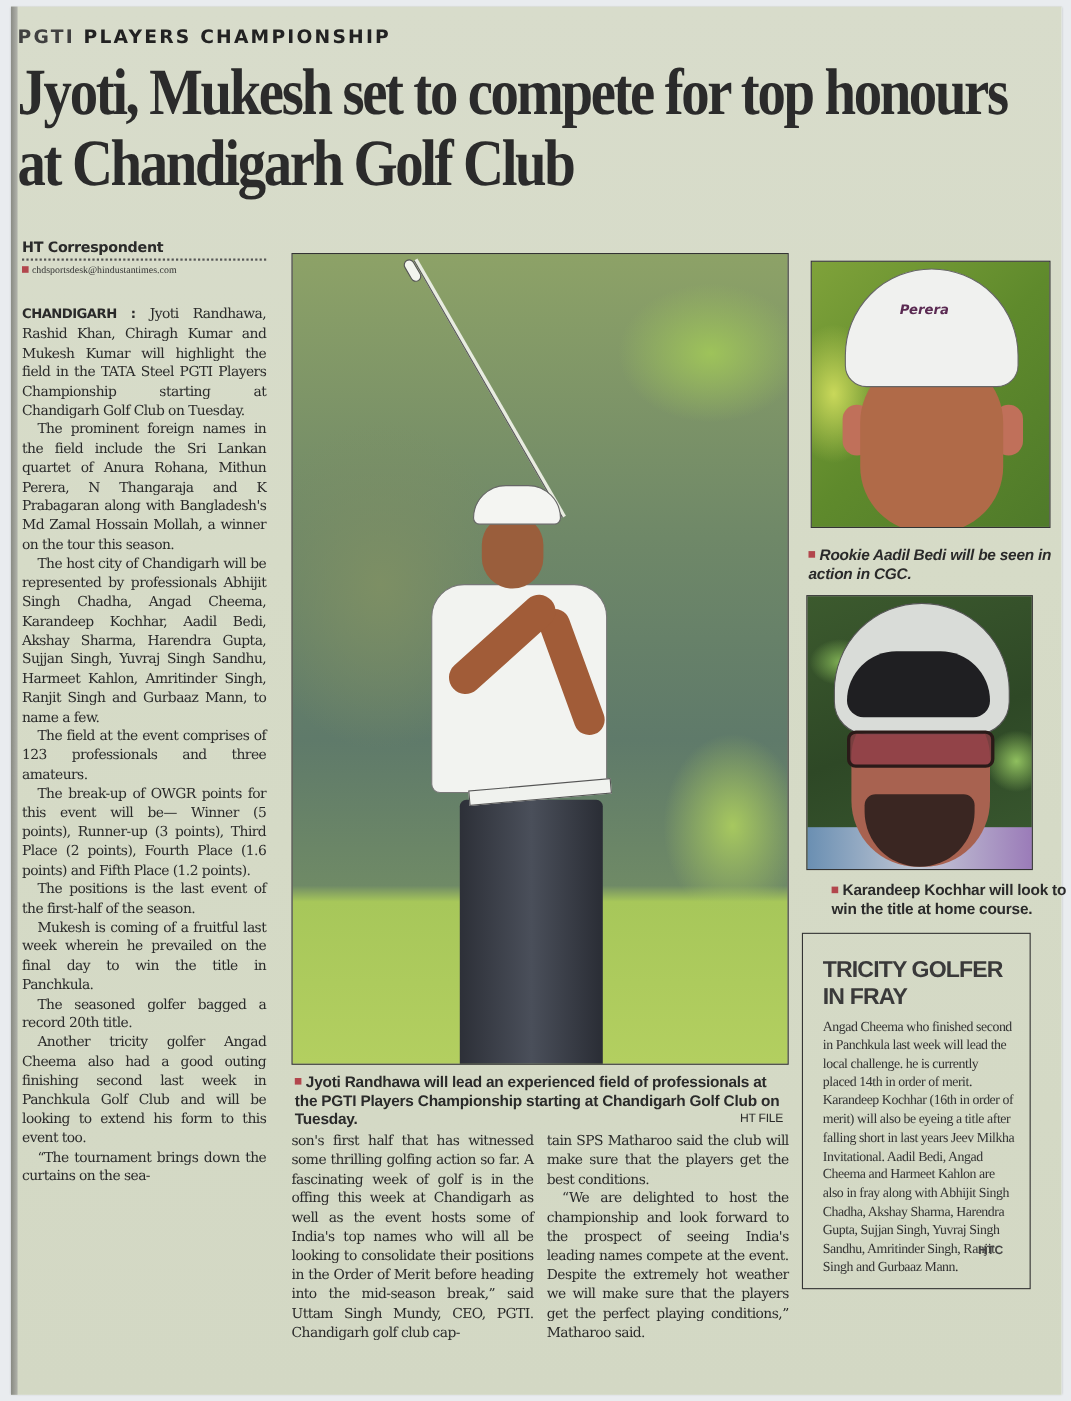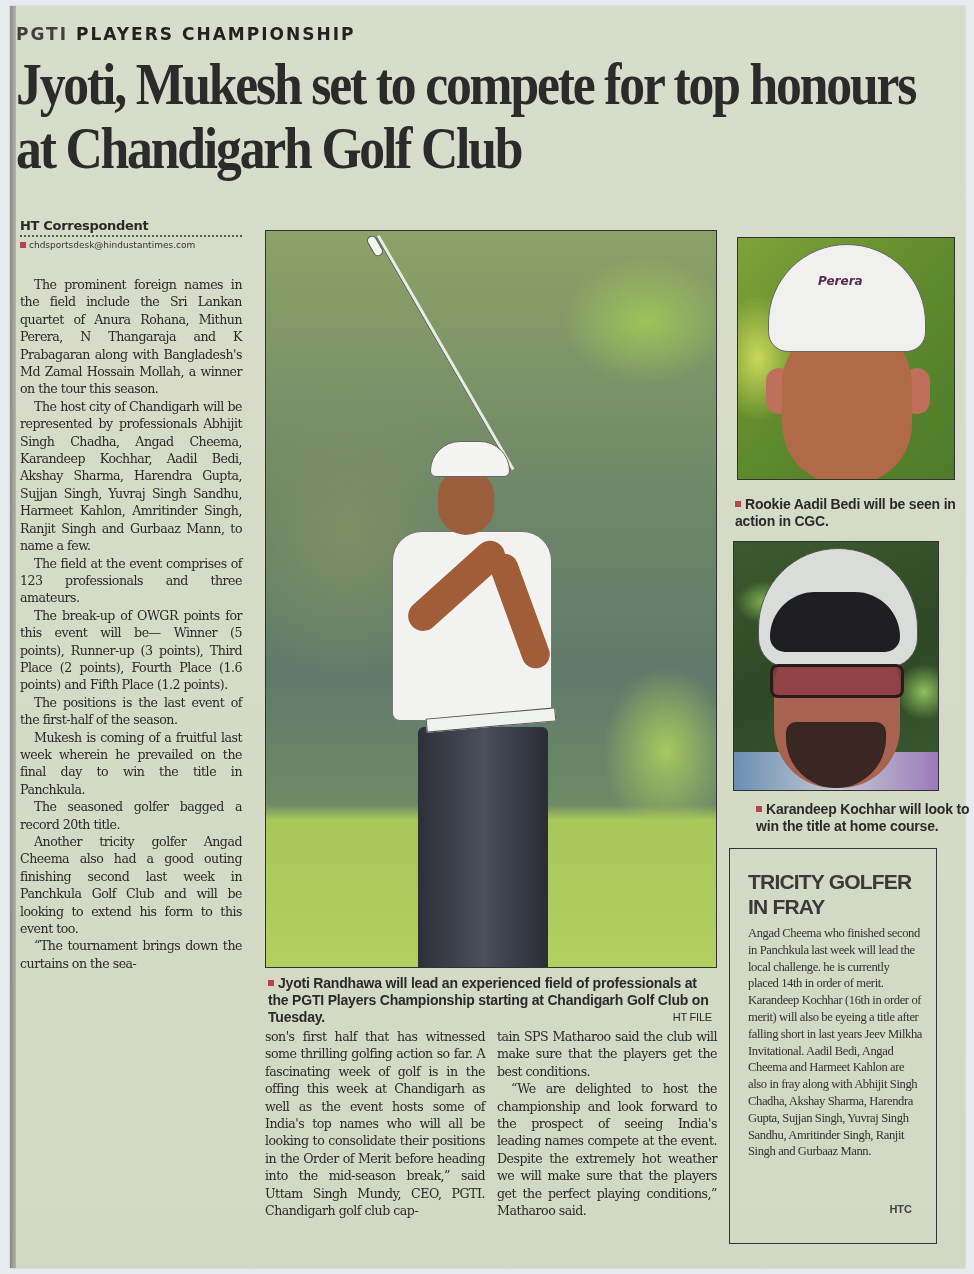--- a/index.html
+++ b/index.html
@@ -44,21 +44,21 @@
   .byline {
     position: absolute; left: 20px; top: 218px; width: 222px;
     font-family: "DejaVu Sans", sans-serif;
   }
   .byline .name {
     font-size: 13px; font-weight: bold; color: #2a2a2a;
     border-bottom: 2px dotted #555; padding-bottom: 2px;
     letter-spacing: -0.3px;
   }
   .byline .email {
-    font-size: 9px; color: #333; margin-top: 3px; display: flex; align-items: center; gap: 3px;
+    font-size: 9px; color: #333; margin-top: 3px; display: flex; align-items: center; gap: 3px; font-family: Liberation Serif, serif;
   }
   .sq { display: inline-block; width: 6px; height: 6px; background: #b2464c; flex: 0 0 auto; }
   .col {
     position: absolute;
     font-family: "DejaVu Serif", serif;
     font-size: 12.6px; line-height: 17.4px;
     color: #2a2a2a;
     text-align: justify;
     letter-spacing: -0.5px;
   }
@@ -97,24 +97,24 @@
     font-family: "Liberation Sans", sans-serif;
     font-weight: bold; font-size: 14px; line-height: 17px;
     color: #2a2a2a; letter-spacing: -0.2px;
   }
   .caption .sq { margin-right: 4px; vertical-align: 2px; }
   .cap-main { left: 268px; top: 975px; width: 450px; }
   .cap-main .credit {
     position: absolute; right: 6px; bottom: 0;
     font-weight: normal; font-size: 11px;
   }
-  .cap-aadil { left: 735px; top: 496px; width: 225px; }
+  .cap-aadil { left: 735px; top: 496px; width: 225px; font-style: italic; }
   .cap-karandeep { left: 732px; top: 801px; width: 225px; margin-left: 24px; }
   .sidebar-box {
-    position: absolute; left: 729px; top: 848px; width: 208px; height: 396px;
+    position: absolute; left: 729px; top: 848px; width: 208px; height: 324px;
     border: 1.5px solid #333;
     padding: 20px 14px 10px 18px;
   }
   .sidebar-box .title {
     font-family: "Liberation Sans", sans-serif;
     font-weight: bold; font-size: 21px; line-height: 25px;
     color: #3a3a3a; letter-spacing: -0.8px;
   }
   .sidebar-box .body {
     margin-top: 6px;
@@ -162,20 +162,21 @@
 
 <div class="byline">
   <div class="name">HT Correspondent</div>
   <div class="email">
     <span class="sq"></span>
     <span>chdsportsdesk@hindustantimes.com</span>
   </div>
 </div>
 
 <div class="col col1">
+  <p class="first"><span class="dateline">CHANDIGARH :</span> <span>Jyoti Randhawa, Rashid Khan, Chiragh Kumar and Mukesh Kumar will highlight the field in the TATA Steel PGTI Players Championship starting at Chandigarh Golf Club on Tuesday.</span></p>
   <p>The prominent foreign names in the field include the Sri Lankan quartet of Anura Rohana, Mithun Perera, N Thangaraja and K Prabagaran along with Bangladesh's Md Zamal Hossain Mollah, a winner on the tour this season.</p>
   <p>The host city of Chandigarh will be represented by professionals Abhijit Singh Chadha, Angad Cheema, Karandeep Kochhar, Aadil Bedi, Akshay Sharma, Harendra Gupta, Sujjan Singh, Yuvraj Singh Sandhu, Harmeet Kahlon, Amritinder Singh, Ranjit Singh and Gurbaaz Mann, to name a few.</p>
   <p>The field at the event comprises of 123 professionals and three amateurs.</p>
   <p>The break-up of OWGR points for this event will be— Winner (5 points), Runner-up (3 points), Third Place (2 points), Fourth Place (1.6 points) and Fifth Place (1.2 points).</p>
   <p>The positions is the last event of the first-half of the season.</p>
   <p>Mukesh is coming of a fruitful last week wherein he prevailed on the final day to win the title in Panchkula.</p>
   <p>The seasoned golfer bagged a record 20th title.</p>
   <p>Another tricity golfer Angad Cheema also had a good outing finishing second last week in Panchkula Golf Club and will be looking to extend his form to this event too.</p>
   <p>“The tournament brings down the curtains on the sea-</p>
 </div>

